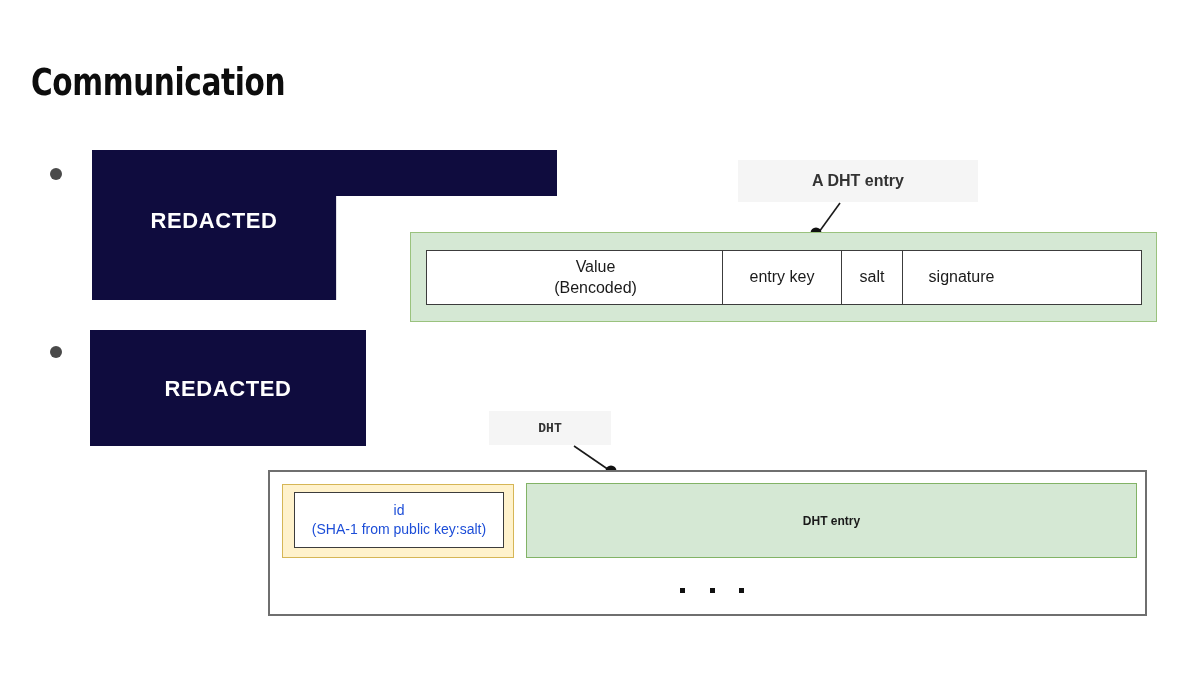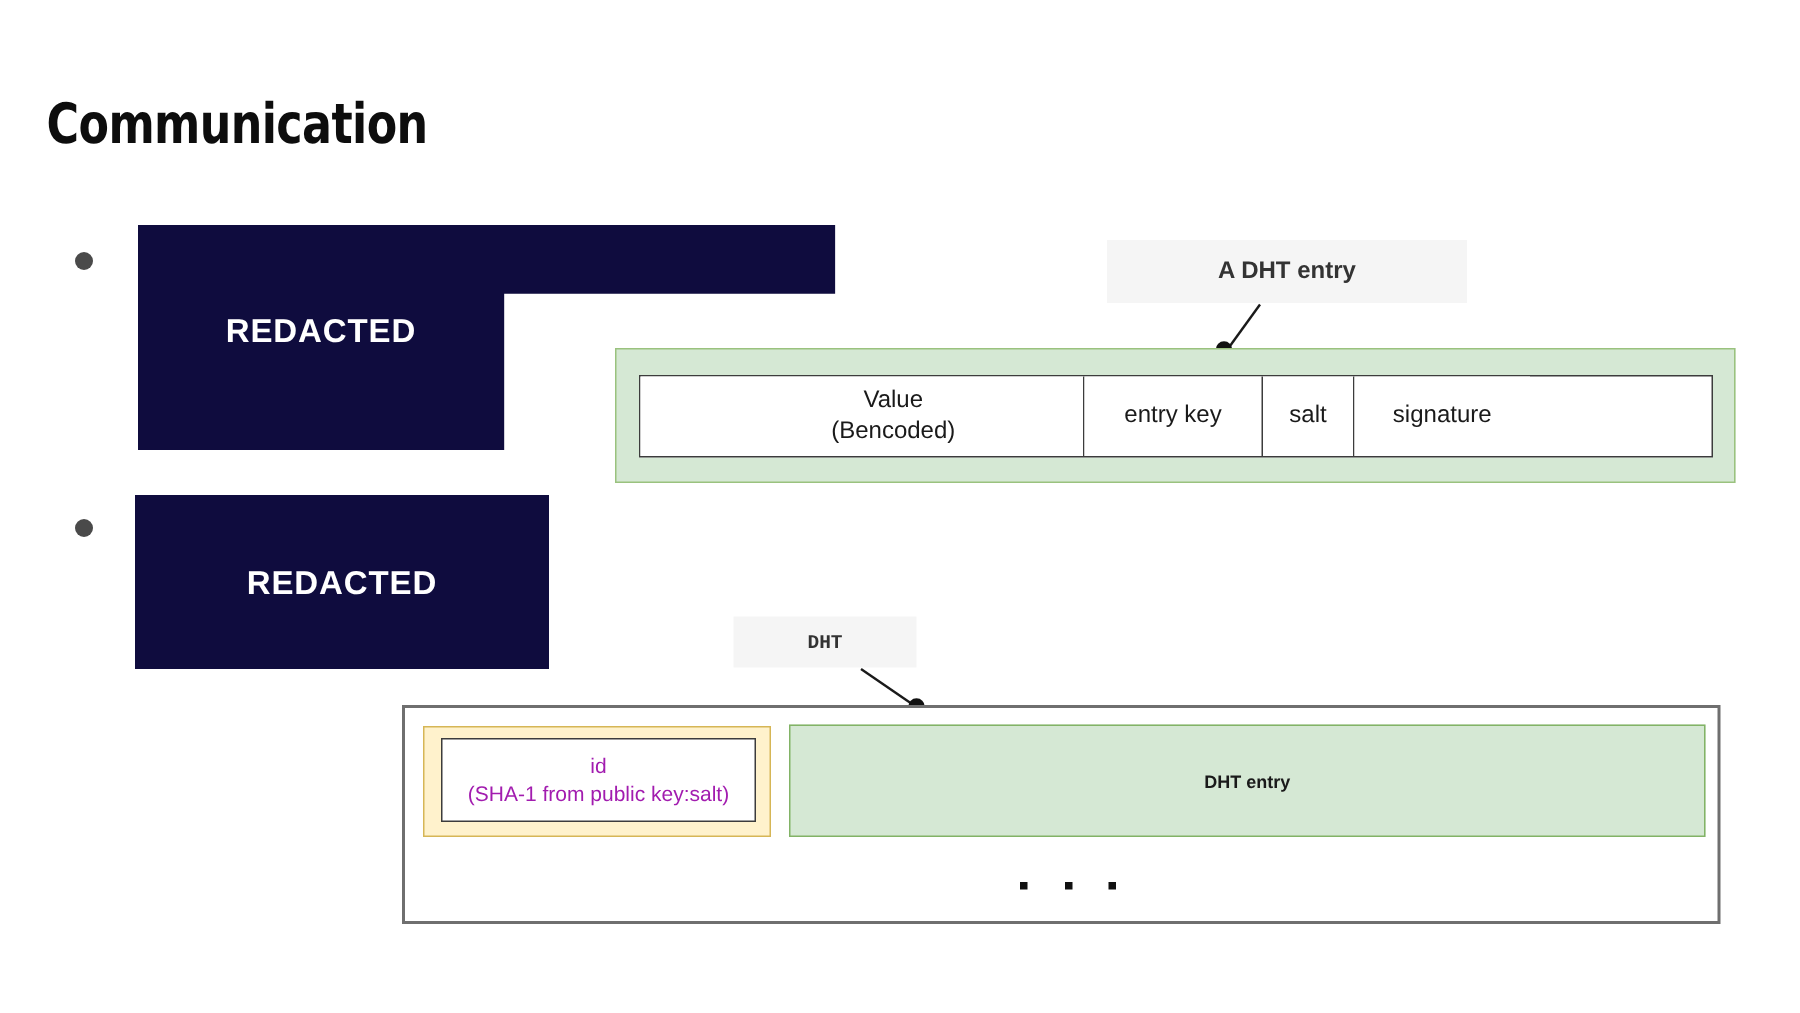--- a/index.html
+++ b/index.html
@@ -192,21 +192,21 @@
     width: 210px;
     height: 56px;
     background: #ffffff;
     border: 1.5px solid #3c3c3c;
     box-sizing: border-box;
     display: flex;
     flex-direction: column;
     align-items: center;
     justify-content: center;
     font-size: 14px;
-    color: #a21caf;
+    color: #1d4ed8;
     line-height: 1.35;
     text-align: center;
   }
   .dht-entry-box {
     position: absolute;
     left: 526px;
     top: 483px;
     width: 611px;
     height: 75px;
     background: #d5e8d4;

